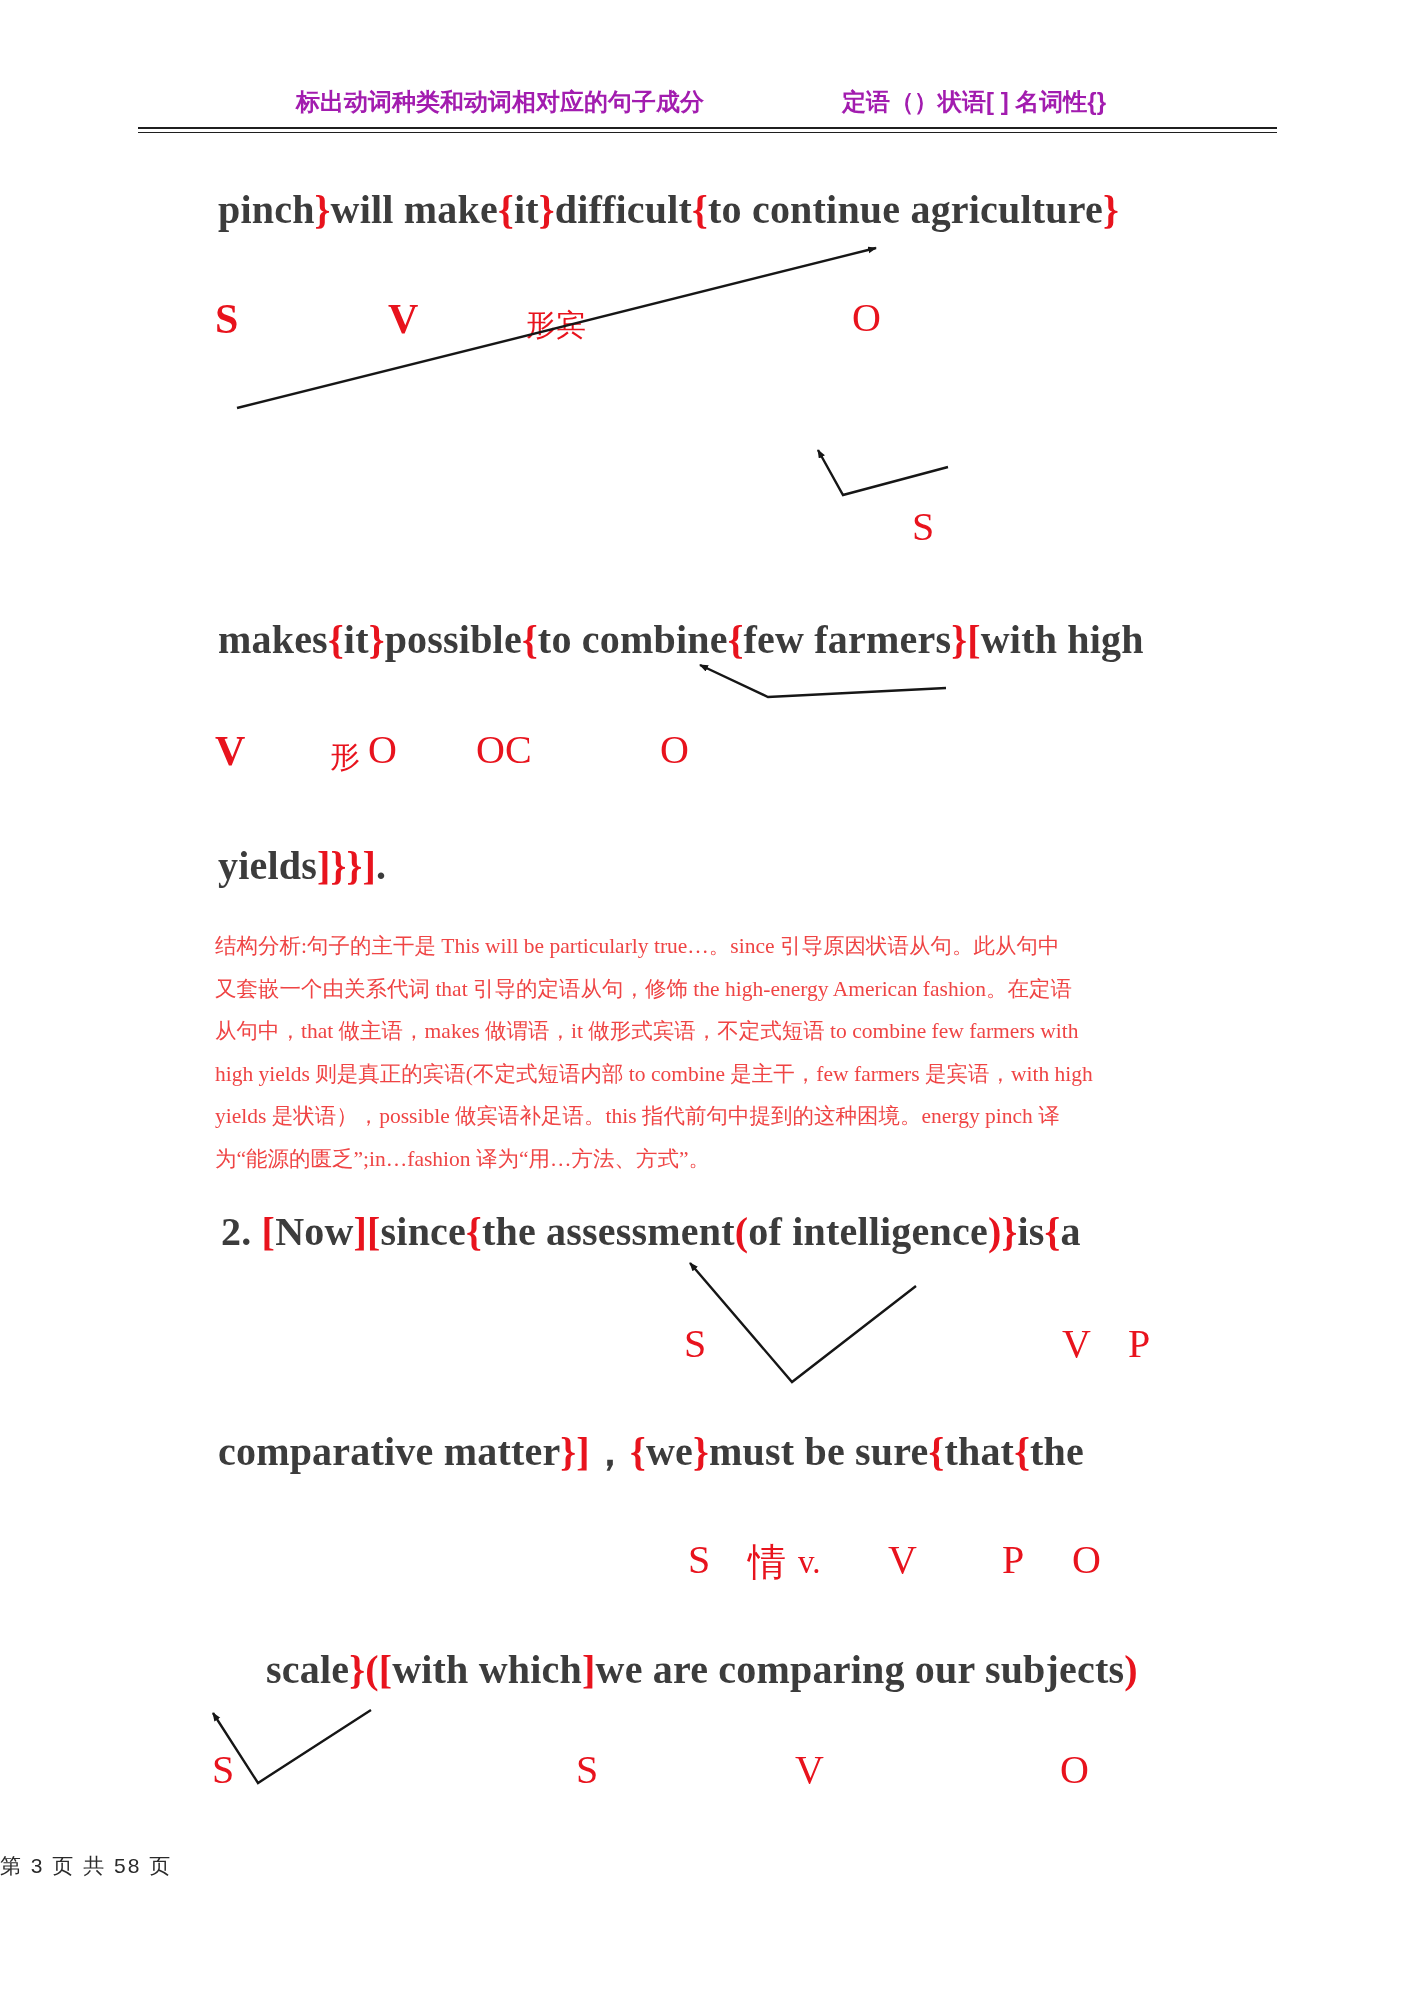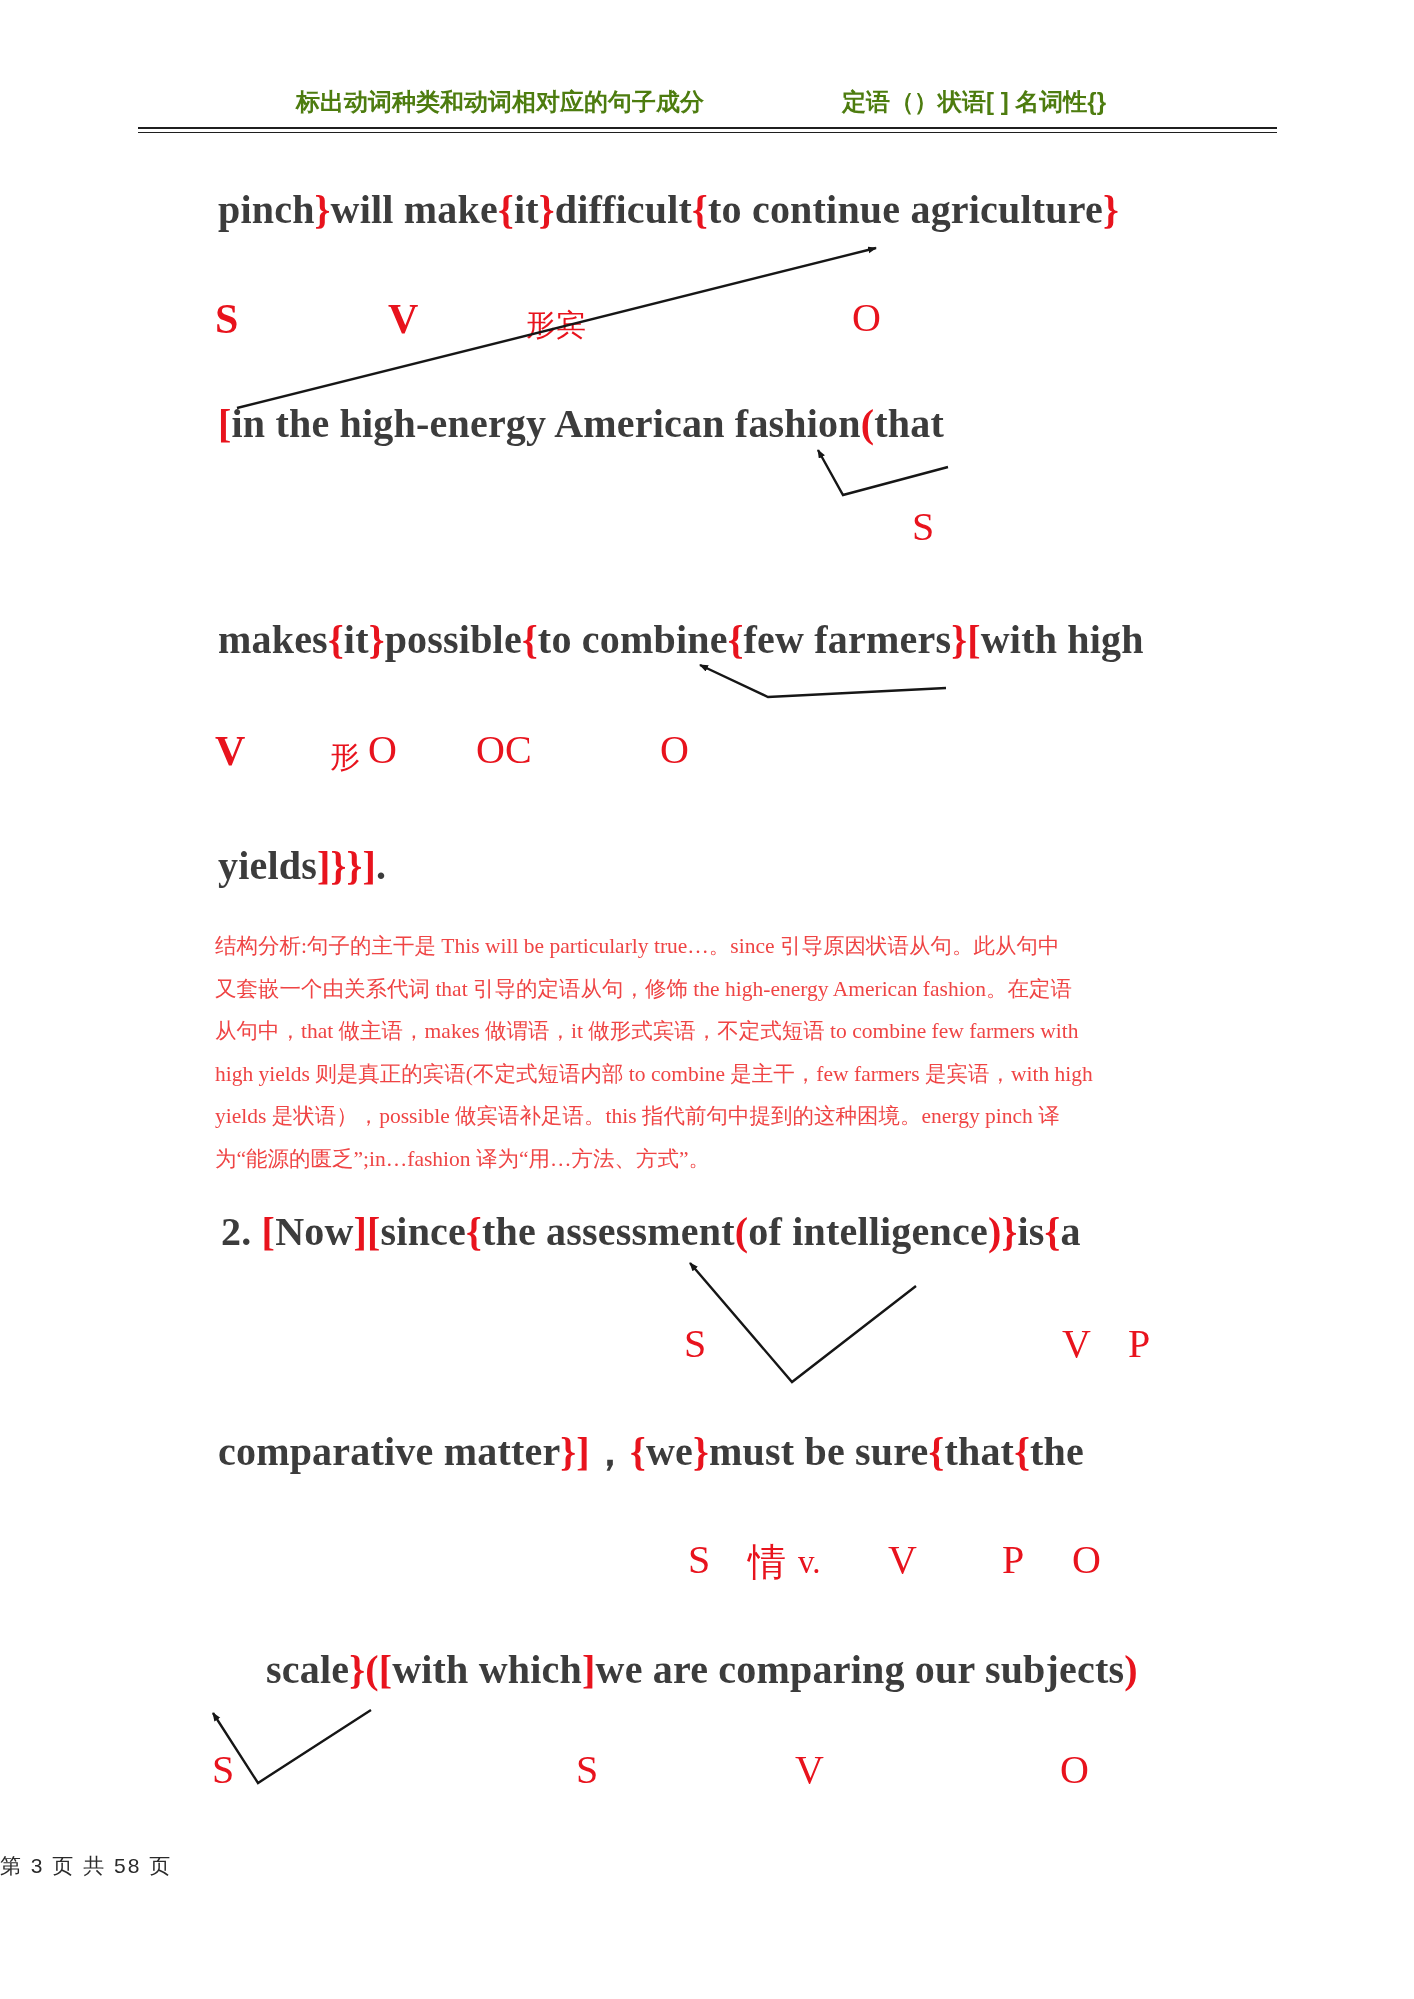--- a/index.html
+++ b/index.html
@@ -15,21 +15,21 @@
     background:#ffffff;
     font-family:"Liberation Serif","DejaVu Serif",serif;
     overflow:hidden;
   }
   .hdr{
     position:absolute;
     top:86px;
     font-family:"Liberation Sans","DejaVu Sans",sans-serif;
     font-weight:bold;
     font-size:24px;
-    color:#4d7c0f;
+    color:#a21caf;
     white-space:nowrap;
   }
   .hdr.left{left:296px;}
   .hdr.right{left:842px;}
   .hdr-rule{
     position:absolute;
     left:138px; top:127px;
     width:1139px; height:3px;
     border-top:2.6px solid #1f1f1f;
     border-bottom:1.1px solid #1f1f1f;
@@ -112,21 +112,20 @@
     </defs>
   <polyline points="237,408 876,248" marker-end="url(#ah)"></polyline>
       <polyline points="948,467 843,495 818,450" marker-end="url(#ah)"></polyline>
       <polyline points="946,688 768,697 700,665" marker-end="url(#ah)"></polyline>
       <polyline points="916,1286 792,1382 690,1263" marker-end="url(#ah)"></polyline>
       <polyline points="371,1710 258,1783 213,1713" marker-end="url(#ah)"></polyline>
     </svg>
 
   <div class="footer">第 3 页 共 58 页</div>
 <div class="sentence-line" style="left: 218px; top: 186px;"><span>pinch</span><span class="red">}</span><span>will make</span><span class="red">{</span><span>it</span><span class="red">}</span><span>difficult</span><span class="red">{</span><span>to continue agriculture</span><span class="red">}</span></div>
-    <div class="sentence-line" style="left: 218px; top: 400px;"><span class="red">[</span><span>in the high-energy American fashion</span><span class="red">(</span><span>that</span></div>
     <div class="sentence-line" style="left: 218px; top: 616px;"><span>makes</span><span class="red">{</span><span>it</span><span class="red">}</span><span>possible</span><span class="red">{</span><span>to combine</span><span class="red">{</span><span>few farmers</span><span class="red">}</span><span class="red">[</span><span>with high</span></div>
     <div class="sentence-line" style="left: 218px; top: 842px;"><span>yields</span><span class="red">]}}]</span><span>.</span></div>
     <div class="sentence-line" style="left: 221px; top: 1208px;"><span>2.  </span><span class="red">[</span><span>Now</span><span class="red">][</span><span>since</span><span class="red">{</span><span>the assessment</span><span class="red">(</span><span>of intelligence</span><span class="red">)}</span><span>is</span><span class="red">{</span><span>a</span></div>
     <div class="sentence-line" style="left: 218px; top: 1424px;"><span>comparative matter</span><span class="red">}]</span><span>，</span><span class="red">{</span><span>we</span><span class="red">}</span><span>must be sure</span><span class="red">{</span><span>that</span><span class="red">{</span><span>the</span></div>
     <div class="sentence-line" style="left: 218px; top: 1646px; margin-left: 48px;"><span>scale</span><span class="red">}([</span><span>with which</span><span class="red">]</span><span>we are comparing our subjects</span><span class="red">)</span></div>
     <span class="marker bold" style="left: 215px; top: 296px;">S</span>
     <span class="marker bold" style="left: 388px; top: 296px;">V</span>
     <span class="marker cjk" style="left: 498px; top: 308px; margin-left: 28px;">形宾</span>
     <span class="marker" style="left: 852px; top: 296px;">O</span>
     <span class="marker" style="left: 912px; top: 505px;">S</span>

